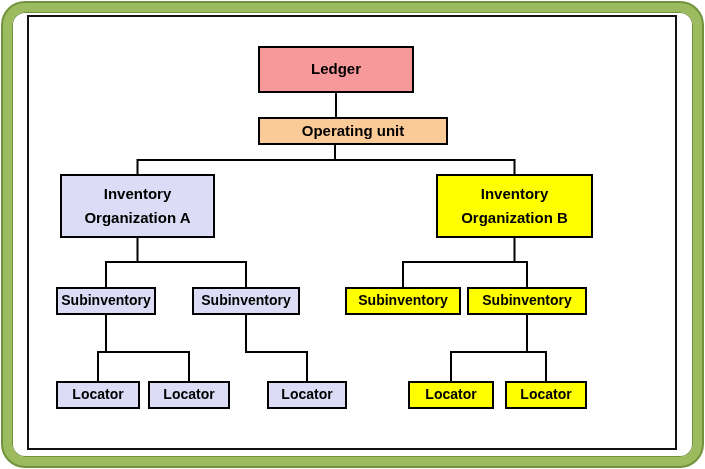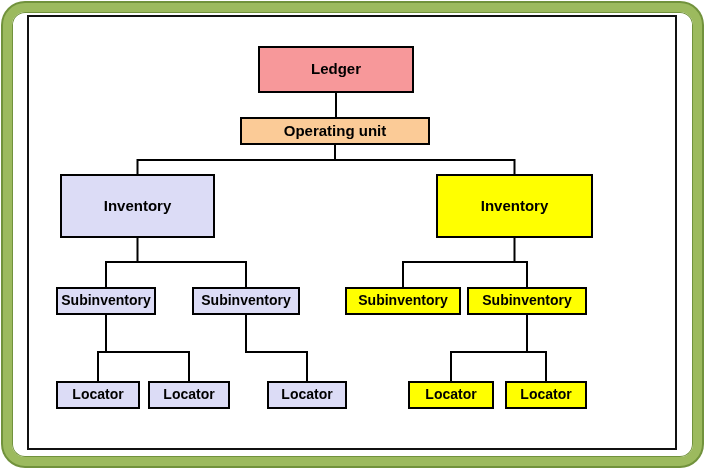--- a/index.html
+++ b/index.html
@@ -48,21 +48,21 @@
     flex-direction: column;
     align-items: center;
     justify-content: center;
     font-weight: bold;
     color: #000000;
     font-size: 15px;
     text-align: center;
     line-height: 1.1;
   }
   .ledger       { background: #f7989a; }
-  .op-unit      { background: #fbcb97; }
+  .op-unit      { background: #fbcb97; margin-left: 18px; }
   .lavender     { background: #dcdcf6; }
   .yellow       { background: #ffff00; }
 
   .node-ledger  { left: 258px; top: 46px;  width: 156px; height: 47px; }
   .node-opunit  { left: 240px; top: 117px; width: 190px; height: 28px; }
   .node-orga    { left: 60px;  top: 174px; width: 155px; height: 64px; }
   .node-orgb    { left: 436px; top: 174px; width: 157px; height: 64px; }
   .org-line { display: block; padding: 4px 15px; }
 
   .node-suba1   { left: 56px;  top: 287px; width: 100px; height: 28px; font-size: 14px; }
@@ -97,24 +97,26 @@
   <div class="node ledger node-ledger">
     <span>Ledger</span>
   </div>
 
   <div class="node op-unit node-opunit">
     <span>Operating unit</span>
   </div>
 
   <div class="node lavender node-orga">
     <span class="org-line">Inventory</span>
+    <span class="org-line">Organization A</span>
   </div>
 
   <div class="node yellow node-orgb">
     <span class="org-line">Inventory</span>
+    <span class="org-line">Organization B</span>
   </div>
 
   <div class="node lavender node-suba1">
     <span>Subinventory</span>
   </div>
   <div class="node lavender node-suba2">
     <span>Subinventory</span>
   </div>
   <div class="node yellow node-subb1">
     <span>Subinventory</span>

